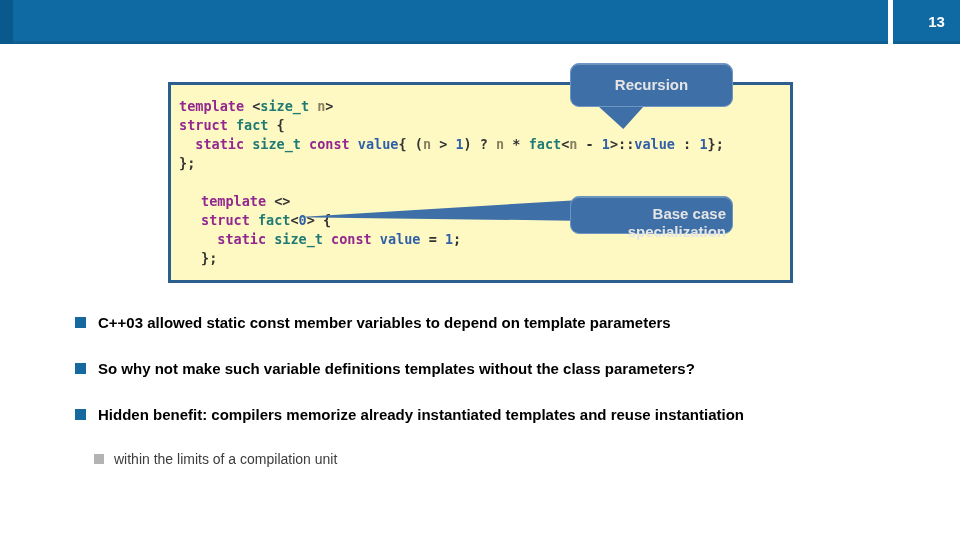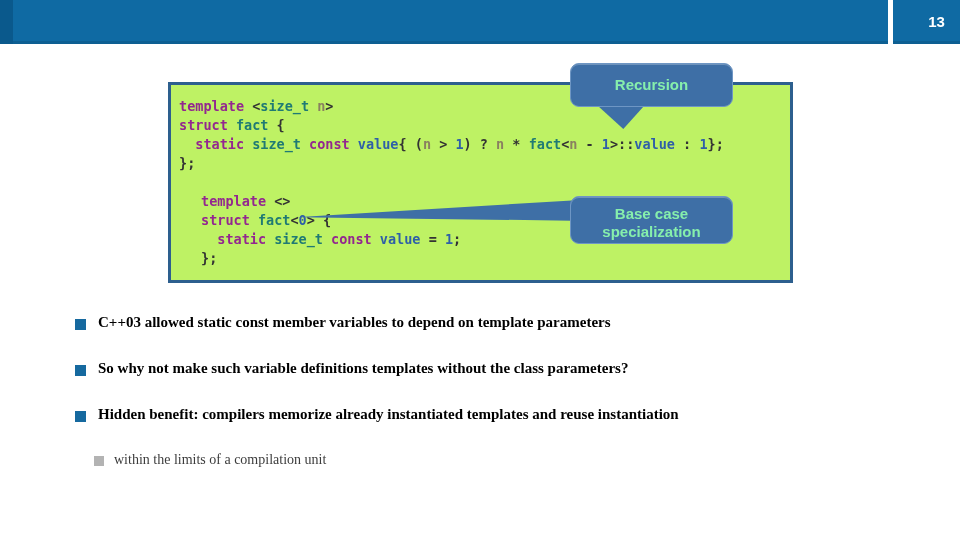--- a/index.html
+++ b/index.html
@@ -14,49 +14,49 @@
   .header-strip { position:absolute; left:0; top:0; width:13px; height:44px;
                   background:var(--c-header_dark); }
   .header-title { position:absolute; left:62px; top:0; height:44px; line-height:44px;
                   color:#ffffff; font-size:20px; letter-spacing:.2px; }
   .header-divider { position:absolute; left:888px; top:0; width:5px; height:44px; background:#ffffff; }
   .page-number { position:absolute; left:903px; top:0; width:67px; height:44px;
                  line-height:44px; text-align:center; color:#ffffff; font-size:15px; font-weight:bold; }
 
   
   .code-panel { position:absolute; left:168px; top:82px; width:625px; height:201px;
-                border:3px solid var(--c-box_border); background:#bef264; box-sizing:border-box; }
+                border:3px solid var(--c-box_border); background:#fef9c3; box-sizing:border-box; }
   .code { margin:0; padding:0 0 0 8px; font-family:"DejaVu Sans Mono", monospace;
           font-size:13.5px; line-height:19px; font-weight:bold; white-space:pre; }
   .code-first { padding-top:12px; }
   .code-second { padding-top:19px;padding-left:30px; }
   .tk-kw  { color:var(--c-kw); }
   .tk-ty  { color:var(--c-ty); }
   .tk-val { color:var(--c-val); }
   .tk-num { color:var(--c-num); }
   .tk-var { color:var(--c-var); }
   .tk-pl  { color:var(--c-pl); }
 
   
-  .callout { position:absolute; background:var(--c-callout); color:#86efac; font-weight:bold;
+  .callout { position:absolute; background:var(--c-callout); color:#e5e5e5; font-weight:bold;
              border-radius:9px; text-align:center; font-size:15px;
              border:1px solid var(--c-callout_border);
              box-shadow: inset 0 1px 0 rgba(255,255,255,.25); box-sizing:border-box; }
   .callout-recursion { left:570px; top:63px; width:163px; height:44px; line-height:42px; }
-  .callout-basecase  { left:570px; top:196px; width:163px; height:48px; line-height:18px;
-                       padding:8px 6px 0 6px; }
+  .callout-basecase  { left:570px; top:196px; width:163px; height:38px; line-height:18px;
+                       padding:8px 6px 0 6px;text-align:right; }
   .tail { position:absolute; background:var(--c-callout); }
   .tail-recursion { left:598px; top:106px; width:46px; height:23px;
                     clip-path:polygon(0 0, 100% 0, 55% 100%); }
   .tail-basecase  { left:296px; top:200px; width:276px; height:22px;
                     clip-path:polygon(100% 2%, 0 78%, 100% 94%); }
 
   
   .bullets { position:absolute; left:75px; top:313px; width:830px; }
-  .bullet-row { display:flex; align-items:center; margin-bottom:27px;font-family:Liberation Serif, serif; }
+  .bullet-row { display:flex; align-items:flex-start; margin-bottom:27px; }
   .bullet-square { flex:none; width:11px; height:11px; margin:4px 12px 0 0;
                    background:var(--c-bullet); }
   .bullet-text { font-size:15px; font-weight:bold; color:#000000; line-height:19px; }
   .bullet-row.sub { margin-left:19px; margin-bottom:0; }
   .bullet-row.sub .bullet-square { background:var(--c-subbullet); width:10px; height:10px; margin-right:10px; margin-top:3px; }
   .bullet-row.sub .bullet-text { font-weight:normal; font-size:14px; color:#3c3c3c; line-height:17px; }
 </style>
 </head>
 <body>
 

